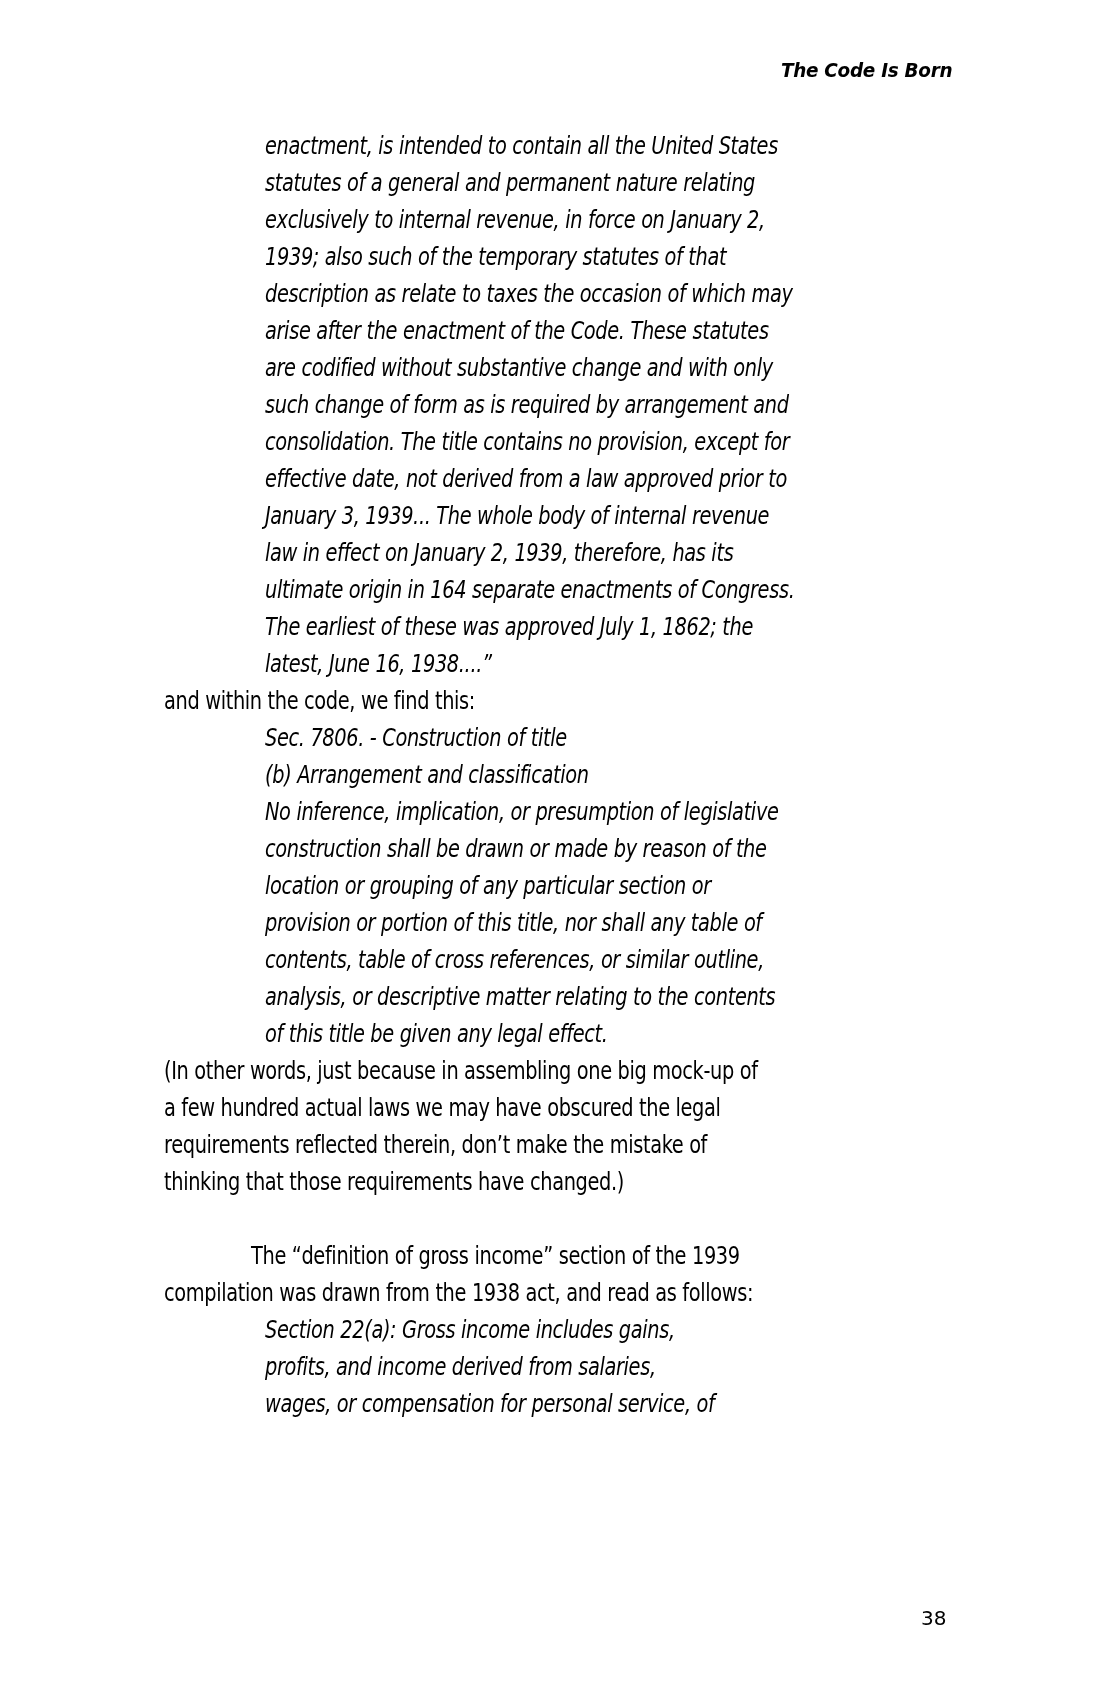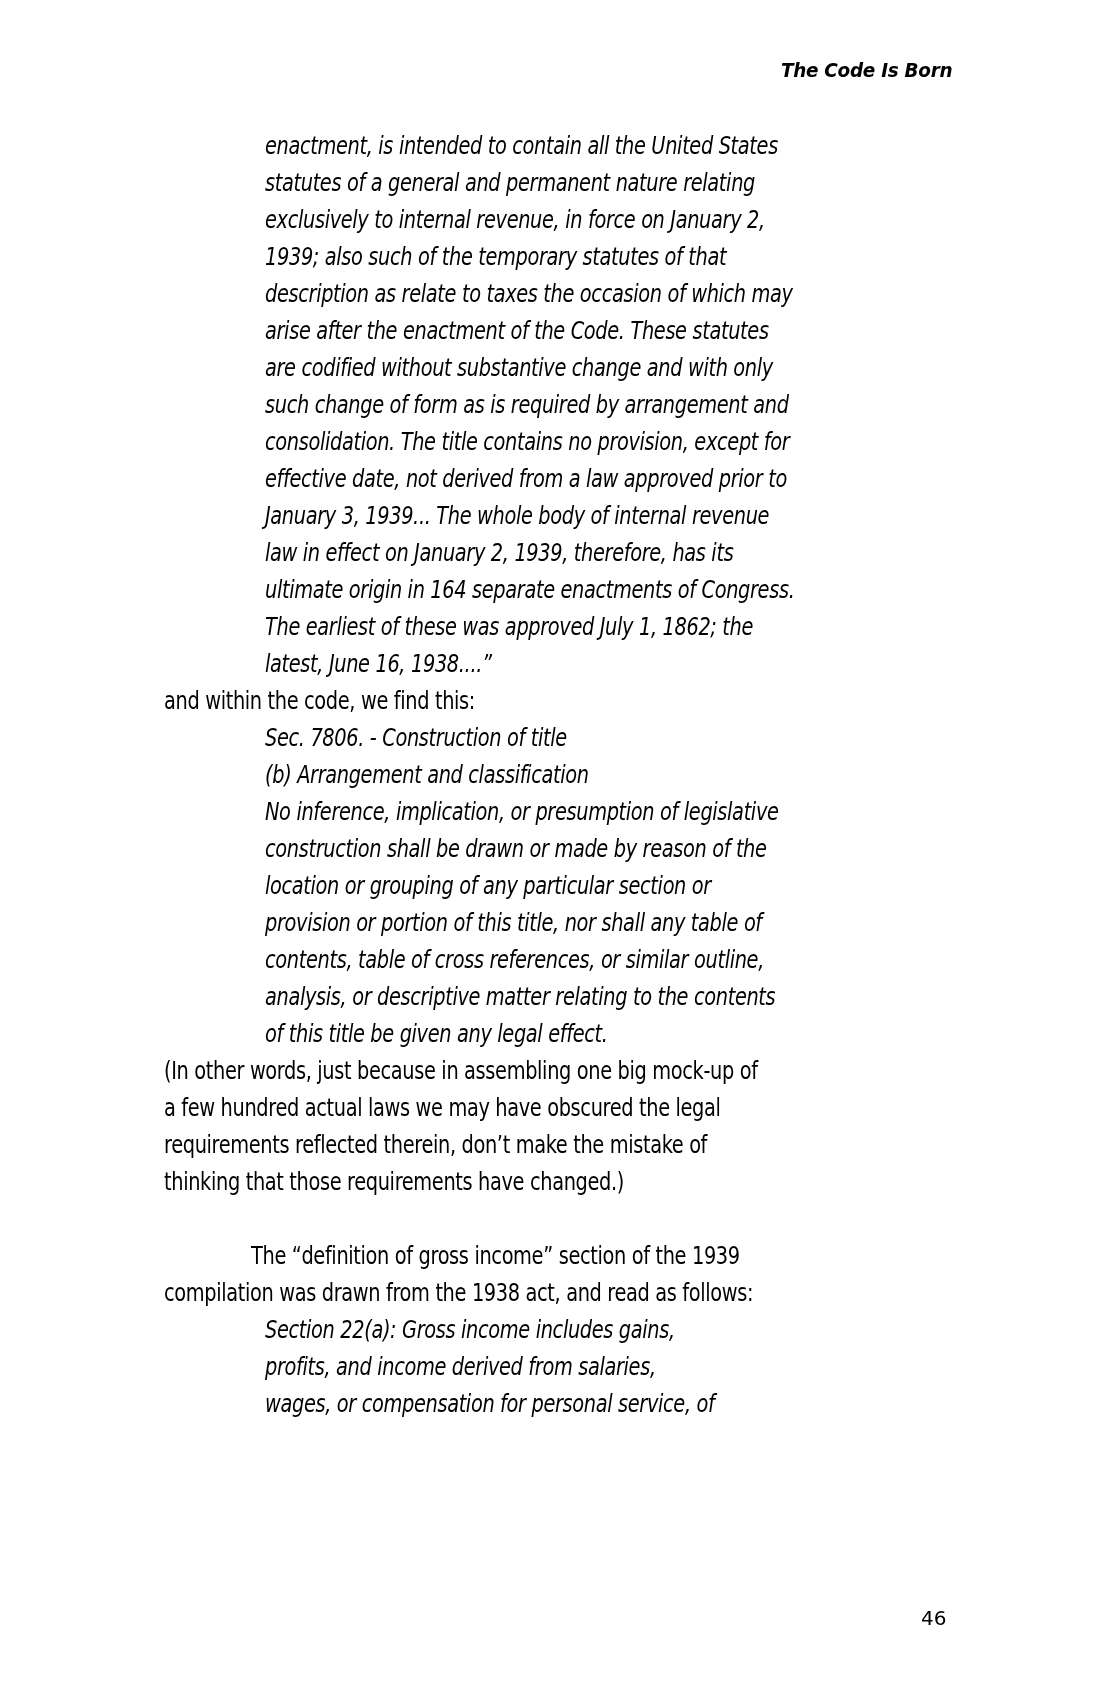--- a/index.html
+++ b/index.html
@@ -105,15 +105,15 @@
     <div class="line body indent" style="top:1241px">The “definition of gross income” section of the 1939</div>
     <div class="line body" style="top:1278px">compilation was drawn from the 1938 act, and read as follows:</div>
   </div>
 
   <div>
     <div class="line quote" style="top:1315px">Section 22(a): Gross income includes gains,</div>
     <div class="line quote" style="top:1352px">profits, and income derived from salaries,</div>
     <div class="line quote" style="top:1389px">wages, or compensation for personal service, of</div>
   </div>
 
-  <div class="page-number">46</div>
+  <div class="page-number">38</div>
 
 </div>
 
 </body></html>

